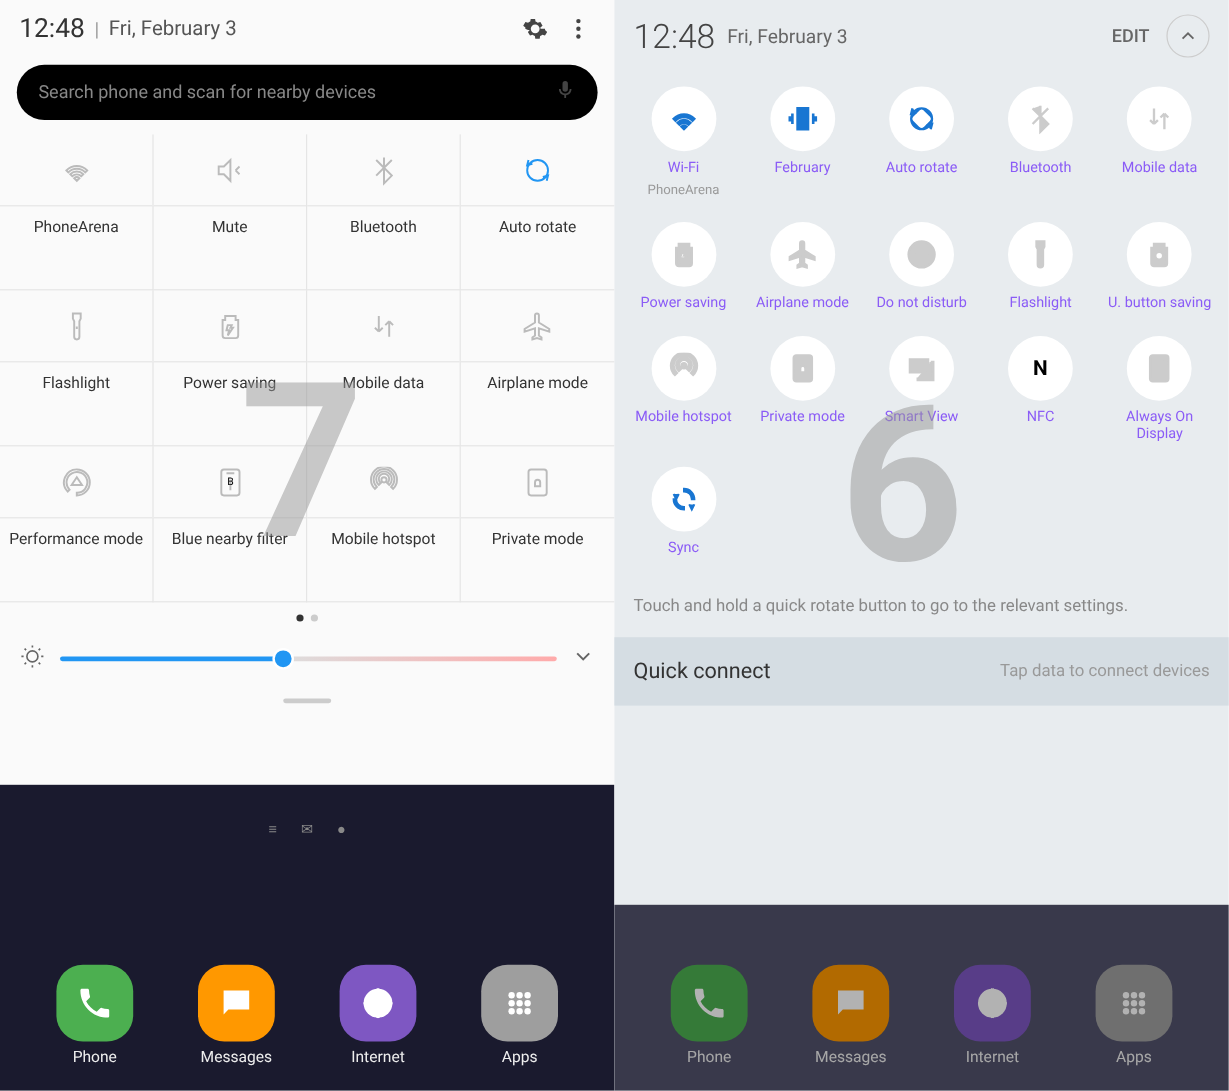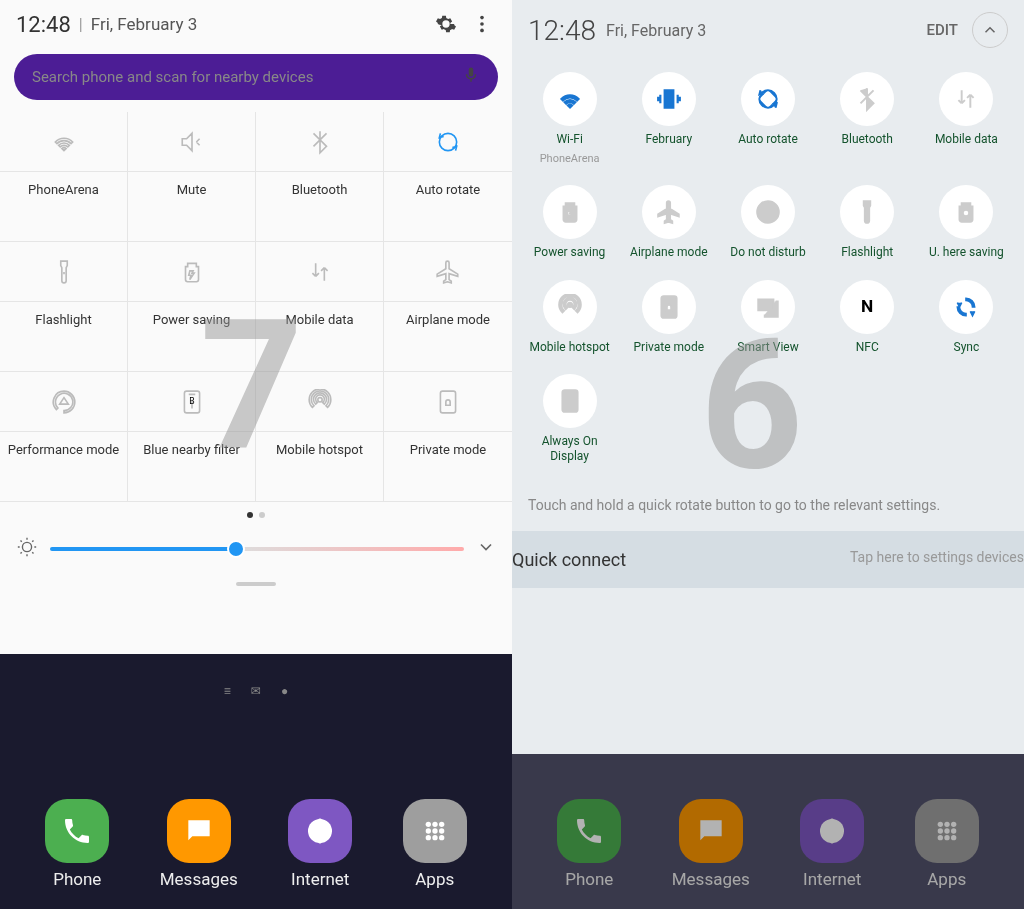--- a/index.html
+++ b/index.html
@@ -10,21 +10,21 @@
 
 
 .pl-header { display: flex; align-items: center; padding: 10px 16px; color: #333; }
 .pl-time { font-size: 22px; font-weight: 400; }
 .pl-divider { margin: 0 8px; color: #999; }
 .pl-date { font-size: 17px; color: #555; }
 .pl-spacer { flex: 1; }
 .pl-gear, .pl-more { width: 28px; height: 28px; display: flex; align-items: center; justify-content: center; margin-left: 8px; }
 .pl-gear svg, .pl-more svg { width: 22px; height: 22px; fill: #444; }
 
-.pl-search { margin: 6px 14px 12px; background: #4c1d95; border-radius: 24px; display: flex; align-items: center; padding: 12px 18px; }
+.pl-search { margin: 6px 14px 12px; background: #000000; border-radius: 24px; display: flex; align-items: center; padding: 12px 18px; }
 .pl-search-text { flex: 1; color: #888; font-size: 15px; }
 .pl-mic svg { width: 18px; height: 18px; fill: #444; }
 
 .pl-grid { display: grid; grid-template-columns: repeat(4, 1fr); }
 .pl-cell { display: flex; flex-direction: column; align-items: center; justify-content: flex-start; border-right: 1px solid #e5e5e5; border-bottom: 1px solid #e5e5e5; padding: 0; height: 130px; }
 .pl-cell:nth-child(4n) { border-right: none; }
 .pl-icon { width: 100%; height: 60px; display: flex; align-items: center; justify-content: center; border-bottom: 1px solid #e5e5e5; }
 .pl-icon svg { width: 26px; height: 26px; fill: none; stroke: #bbb; stroke-width: 1.5; }
 .pl-cell.active .pl-icon svg { stroke: #2196f3; }
 .pl-label { font-size: 13px; color: #333; text-align: center; padding: 10px 4px; line-height: 1.3; }
@@ -41,44 +41,44 @@
 
 .pl-handle { width: 40px; height: 4px; background: #ccc; border-radius: 2px; margin: 4px auto 0; }
 
 .pl-dock-bg { position: absolute; bottom: 0; left: 0; right: 0; height: 255px; background: #1a1a2e; }
 .pl-indicators { display: flex; justify-content: center; gap: 20px; padding-top: 30px; }
 .pl-indicators span { color: #888; font-size: 12px; }
 .pl-dock { position: absolute; bottom: 10px; left: 0; right: 0; display: flex; justify-content: space-around; padding: 10px 20px; }
 .dock-item { display: flex; flex-direction: column; align-items: center; gap: 6px; }
 .dock-icon { width: 64px; height: 64px; border-radius: 22px; display: flex; align-items: center; justify-content: center; }
 .dock-icon svg { width: 32px; height: 32px; fill: #fff; }
-.dock-label { font-size: 17px; color: #eee; }
+.dock-label { font-size: 13px; color: #eee; }
 
 .overlay-num { position: absolute; font-size: 180px; font-weight: bold; color: rgba(150,150,150,0.5); pointer-events: none; }
 .overlay-7 { top: 280px; left: 200px; }
 .overlay-6 { top: 300px; left: 700px; }
 
 
 .pr-header { display: flex; align-items: center; padding: 12px 16px; color: #444; }
 .pr-time { font-size: 28px; font-weight: 300; }
 .pr-date { font-size: 16px; color: #666; margin-left: 10px; }
 .pr-edit { font-size: 15px; color: #666; font-weight: 500; }
 .pr-chev { width: 36px; height: 36px; margin-left: 14px; display: flex; align-items: center; justify-content: center; border: 1px solid #ccc; border-radius: 50%; }
 .pr-chev svg { width: 18px; height: 18px; stroke: #666; stroke-width: 2; fill: none; }
 
 .pr-grid { display: grid; grid-template-columns: repeat(5, 1fr); gap: 0; padding: 4px 8px; }
 .pr-cell { display: flex; flex-direction: column; align-items: center; gap: 6px; padding: 8px 2px 12px; }
 .pr-circle { width: 54px; height: 54px; border-radius: 50%; background: #fff; display: flex; align-items: center; justify-content: center; }
 .pr-circle svg { width: 26px; height: 26px; fill: #1976d2; stroke: #1976d2; }
 .pr-cell.off .pr-circle svg { fill: #ccc; stroke: #ccc; }
-.pr-label { font-size: 12px; color: #14532d; text-align: center; line-height: 1.2; }
+.pr-label { font-size: 12px; color: #8b5cf6; text-align: center; line-height: 1.2; }
 .pr-sublabel { font-size: 11px; color: #999; text-align: center; }
 
 .pr-hint { padding: 18px 16px; font-size: 14px; color: #888; }
-.pr-qc { background: #d5dde3; padding: 18px 0; display: flex; }
+.pr-qc { background: #d5dde3; padding: 18px 16px; display: flex; align-items: center; }
 .pr-qc-title { font-size: 18px; color: #333; }
 .pr-qc-sub { font-size: 14px; color: #999; margin-left: auto; }
 
 .pr-dock-bg { position: absolute; bottom: 0; left: 0; right: 0; height: 155px; background: rgba(26,26,46,0.85); }
 .pr-dock-bg .pl-dock { filter: brightness(0.7); }
 </style>
 </head>
 <body>
 
 <div class="panel panel-left">
@@ -365,21 +365,21 @@
           </svg>
         </div>
         <div class="pr-label">Flashlight</div>
       </div>
       <div class="pr-cell off">
         <div class="pr-circle">
           <svg viewBox="0 0 24 24" fill="none" stroke-width="1.8">
             <path d="M8 4h8v3h2v12a2 2 0 01-2 2H8a2 2 0 01-2-2V7h2V4zm4 6a3 3 0 100 6 3 3 0 000-6z"></path>
           </svg>
         </div>
-        <div class="pr-label">U. here saving</div>
+        <div class="pr-label">U. button saving</div>
       </div>
       <div class="pr-cell off">
         <div class="pr-circle">
           <svg viewBox="0 0 24 24" fill="none" stroke-width="1.8">
             <path d="M12 12a2 2 0 100-4 2 2 0 000 4zm-4 2a6 6 0 118 0l-1.5-1.5a4 4 0 10-5 0L8 14zm-3 3a10 10 0 1114 0l-1.5-1.5a8 8 0 10-11 0L5 17z"></path>
           </svg>
         </div>
         <div class="pr-label">Mobile hotspot</div>
       </div>
       <div class="pr-cell off">
@@ -399,43 +399,43 @@
         <div class="pr-label">Smart View</div>
       </div>
       <div class="pr-cell">
         <div class="pr-circle">
           <svg viewBox="0 0 24 24" fill="none" stroke-width="1.8">
             <text x="12" y="17" font-size="16" font-weight="bold" text-anchor="middle" fill="currentColor" stroke="none">N</text>
           </svg>
         </div>
         <div class="pr-label">NFC</div>
       </div>
+      <div class="pr-cell off">
+        <div class="pr-circle">
+          <svg viewBox="0 0 24 24" fill="none" stroke-width="1.8">
+            <path d="M7 2h10a2 2 0 012 2v16a2 2 0 01-2 2H7a2 2 0 01-2-2V4a2 2 0 012-2zm2 4h6M9 10h4"></path>
+          </svg>
+        </div>
+        <div class="pr-label">Always On Display</div>
+      </div>
       <div class="pr-cell">
         <div class="pr-circle">
           <svg viewBox="0 0 24 24" fill="none" stroke-width="1.8">
             <path d="M12 4a8 8 0 018 8h-2a6 6 0 00-6-6V4zm0 16a8 8 0 01-8-8h2a6 6 0 006 6v2zM4 8l2 4 2-4m8 8l2 4 2-4" stroke-width="1.5"></path>
           </svg>
         </div>
         <div class="pr-label">Sync</div>
-      </div>
-      <div class="pr-cell off">
-        <div class="pr-circle">
-          <svg viewBox="0 0 24 24" fill="none" stroke-width="1.8">
-            <path d="M7 2h10a2 2 0 012 2v16a2 2 0 01-2 2H7a2 2 0 01-2-2V4a2 2 0 012-2zm2 4h6M9 10h4"></path>
-          </svg>
-        </div>
-        <div class="pr-label">Always On Display</div>
       </div>
     </div>
 
   <div class="pr-hint">Touch and hold a quick rotate button to go to the relevant settings.</div>
 
   <div class="pr-qc">
     <span class="pr-qc-title">Quick connect</span>
-    <span class="pr-qc-sub">Tap here to settings devices</span>
+    <span class="pr-qc-sub">Tap data to connect devices</span>
   </div>
 
   <div class="pr-dock-bg">
     <div class="pl-dock" id="dock-right">
         <div class="dock-item">
           <div class="dock-icon" style="background:#4caf50">
             <svg viewBox="0 0 24 24">
               <path d="M6.6 10.8c1.4 2.8 3.8 5.2 6.6 6.6l2.2-2.2c.3-.3.7-.4 1-.2 1.1.4 2.3.6 3.6.6.6 0 1 .4 1 1V20c0 .6-.4 1-1 1C10.6 21 3 13.4 3 4c0-.6.4-1 1-1h3.4c.6 0 1 .4 1 1 0 1.3.2 2.5.6 3.6.1.3 0 .7-.2 1l-2.2 2.2z"></path>
             </svg>
           </div>

